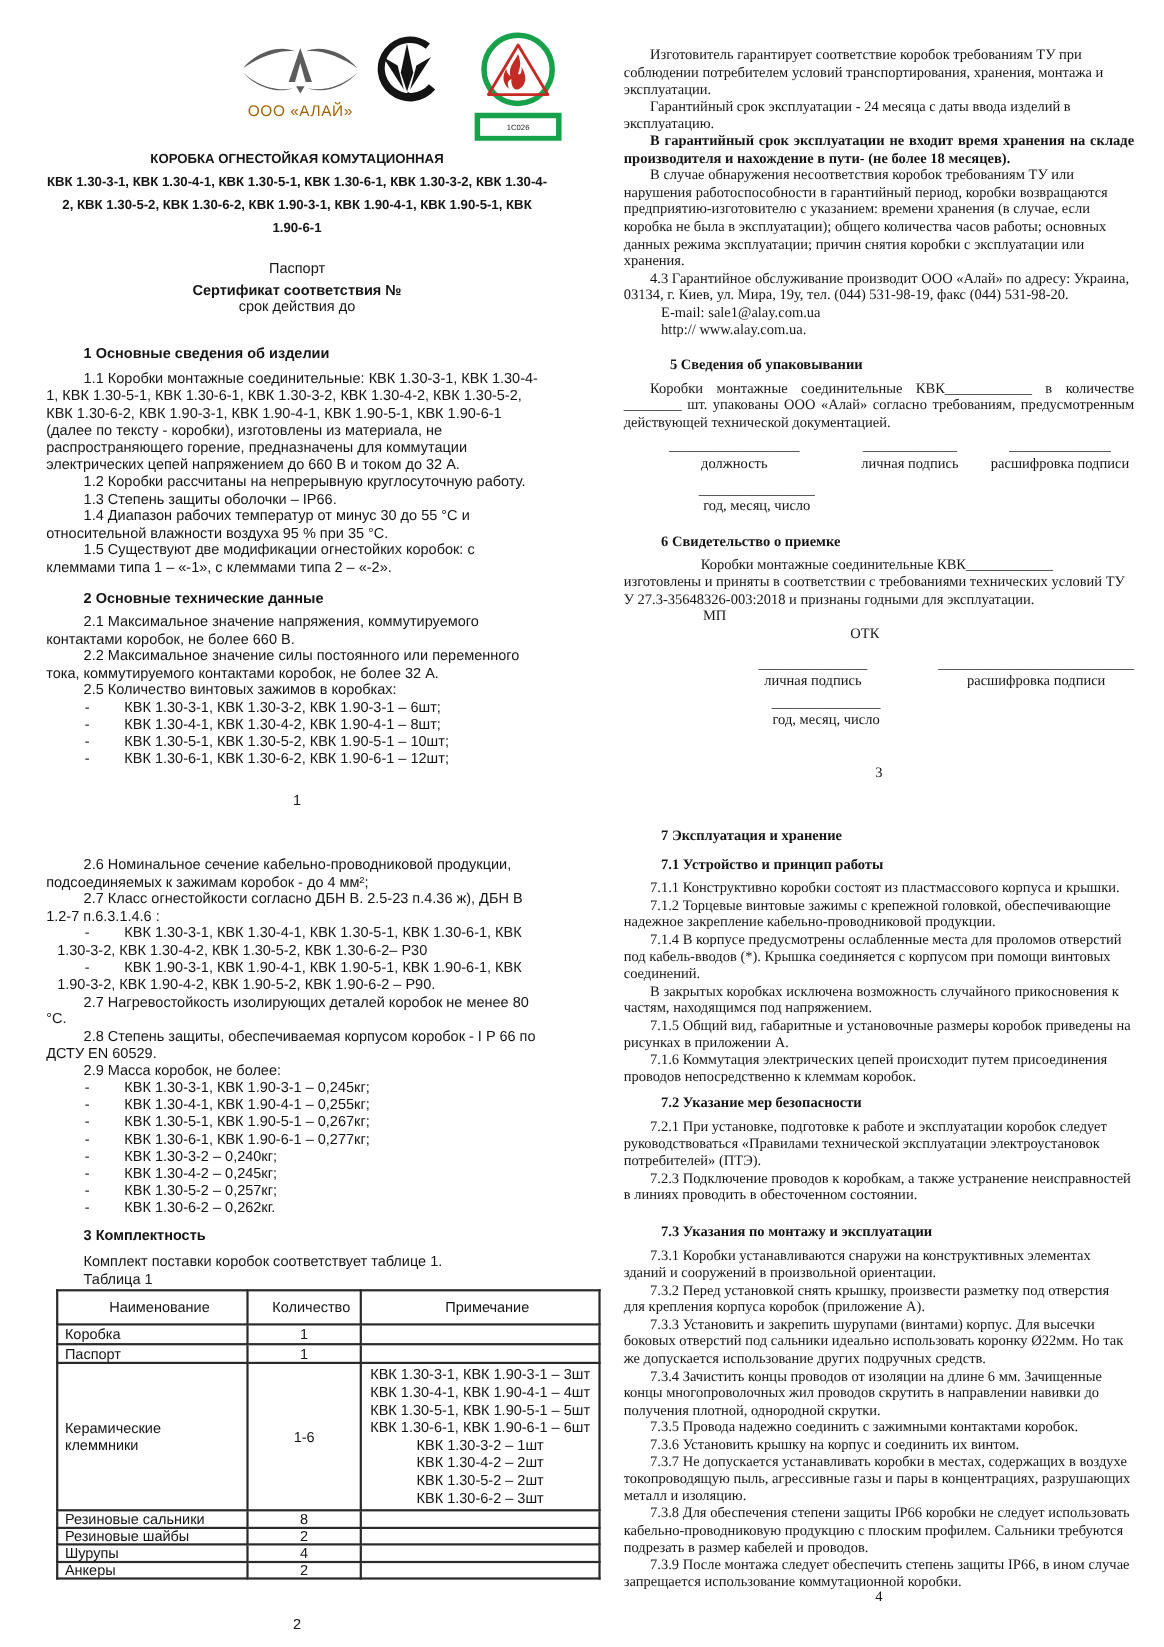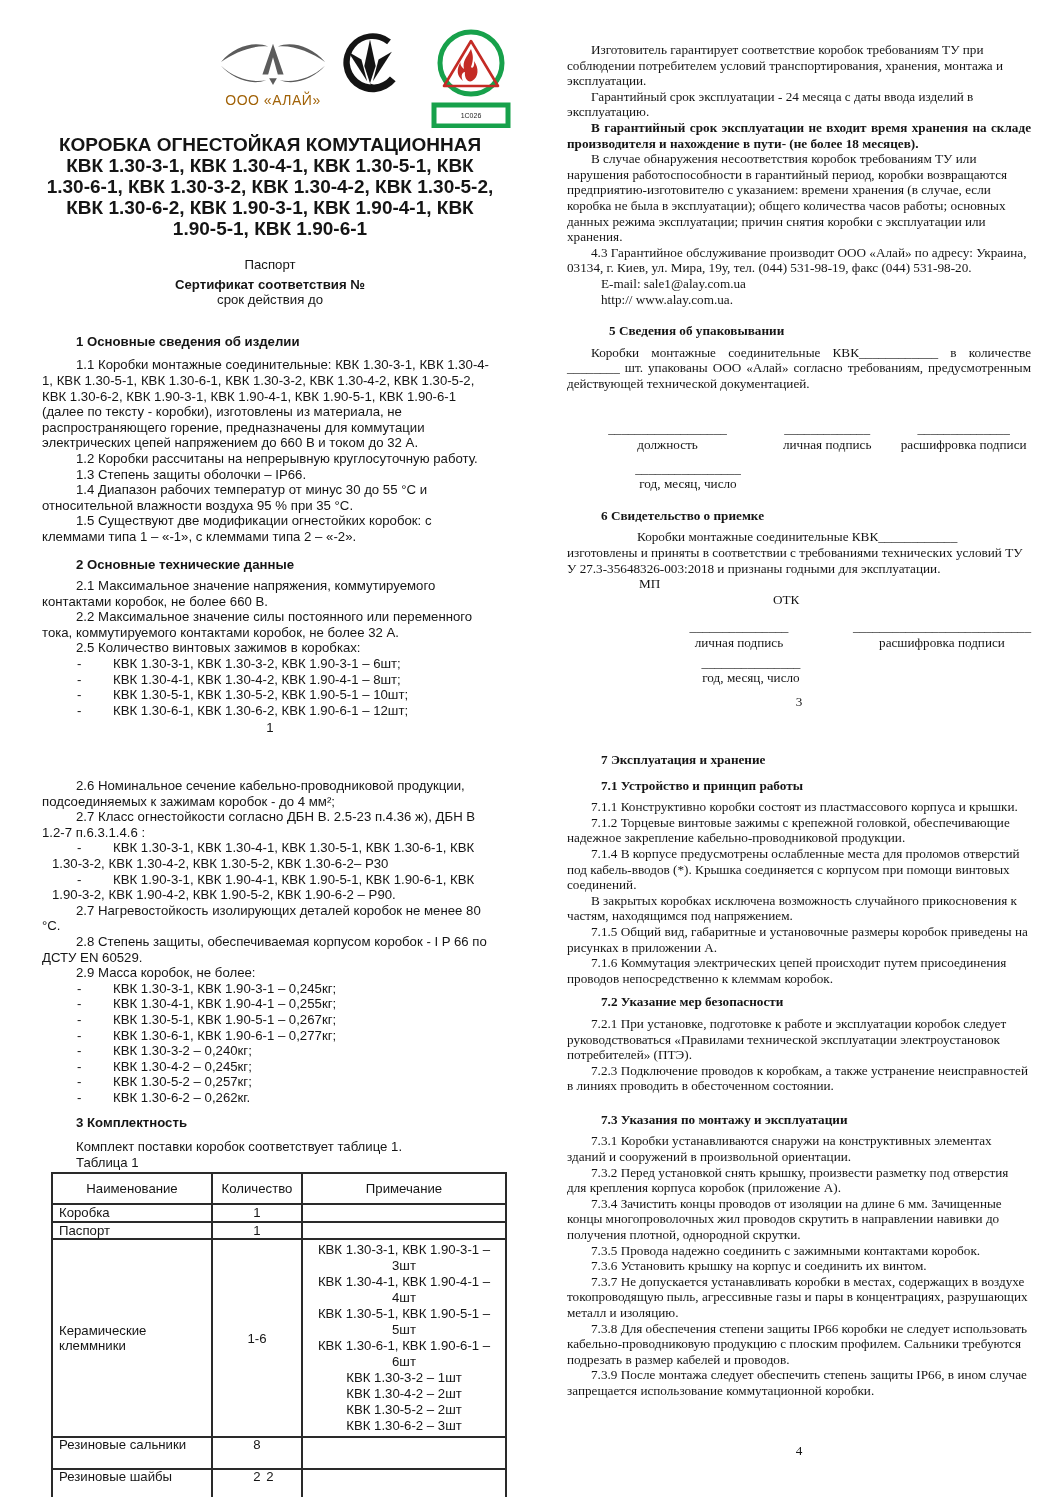--- a/index.html
+++ b/index.html
@@ -15,45 +15,45 @@
   .i{text-indent:34px;}
   .i2{text-indent:24px;}
   .i3{text-indent:70px;}
   .j{text-align:justify;}
   .bld{font-weight:700;}
   .ctr{text-align:center;}
   .h{font-weight:700;text-indent:34px;}
   .pre{white-space:pre-line;}
   .mt4{margin-top:4px;}.mt6{margin-top:6px;}.mt8{margin-top:8px;}
   .mt10{margin-top:10px;}.mt12{margin-top:12px;}
-  .mt16{margin-top:16px;}.mt18{margin-top:18px;}.mt22{margin-top:30px;}
+  .mt16{margin-top:16px;}.mt18{margin-top:18px;}.mt22{margin-top:6px;}
   .mt26{margin-top:26px;}
   .li{padding-left:10px;}
   .li .d{display:inline-block;width:61px;padding-left:25px;box-sizing:border-box;}
   .page-no{position:absolute;bottom:38px;left:0;width:100%;text-align:center;}
   
   .logos{position:relative;height:102px;margin-top:26px;}
   .logo-alay{position:absolute;left:168px;top:10px;width:126px;text-align:center;}
   .logo-alay .lbl{font-size:14px;color:#a16207;letter-spacing:.5px;margin-top:1px;}
   .logo-trident{position:absolute;left:290px;top:2px;}
   .logo-fire{position:absolute;left:384px;top:0;}
   
-  .title{font-weight:700;font-size:19px;line-height:21px;text-align:center;margin-top:6px;}
+  .title{font-weight:700;font-size:12px;line-height:21px;text-align:center;margin-top:6px;}
   
   table.t1{border-collapse:collapse;width:446px;margin-left:9px;margin-top:2px;
            table-layout:fixed;}
   table.t1 th,table.t1 td{border:2px solid #2a2a2a;padding:0 6px;font-weight:400;
            font-size:13.2px;line-height:15.6px;vertical-align:middle;}
-  table.t1 th{text-align:center;height:29px;}
+  table.t1 th{text-align:center;height:29px;padding-left:19px;}
   table.t1 .c-name{width:146px;}
   table.t1 .c-qty{width:76px;text-align:center;}
   table.t1 .c-note{width:190px;text-align:center;}
   table.t1 tr.r{height:16px;}
   table.t1 tr.rc{height:14px;}
-  table.t1 tr.rc td{line-height:13.5px;padding-top:0;padding-bottom:16px;}
+  table.t1 tr.rc td{line-height:13.5px;padding-top:0;padding-bottom:0;}
   table.t1 td.notecell{line-height:16px;padding-top:2px;padding-bottom:2px;}
   
   .sigrow{display:flex;margin-left:34px;}
   .sig{text-align:center;}
   .sig .u{display:block;}
 </style>
 </head>
 <body>
 
 <div class="col col-left">
@@ -270,20 +270,21 @@
     <p class="i2">7.1.4 В корпусе предусмотрены ослабленные места для проломов отверстий под кабель-вводов (*). Крышка соединяется с корпусом при помощи винтовых соединений.</p>
     <p class="i2">В закрытых коробках исключена возможность случайного прикосновения к частям, находящимся под напряжением.</p>
     <p class="i2">7.1.5 Общий вид, габаритные и установочные размеры коробок приведены на рисунках в приложении А.</p>
     <p class="i2">7.1.6 Коммутация электрических цепей происходит путем присоединения проводов непосредственно к клеммам коробок.</p>
     <p class="h mt8">7.2 Указание мер безопасности</p>
     <p class="i2 mt6">7.2.1 При установке, подготовке к работе и эксплуатации коробок следует руководствоваться «Правилами технической эксплуатации электроустановок потребителей» (ПТЭ).</p>
     <p class="i2">7.2.3 Подключение проводов к коробкам, а также устранение неисправностей в линиях проводить в обесточенном состоянии.</p>
     <p class="h mt18">7.3 Указания по монтажу и эксплуатации</p>
     <p class="i2 mt6">7.3.1 Коробки устанавливаются снаружи на конструктивных элементах зданий и сооружений в произвольной ориентации.</p>
     <p class="i2">7.3.2 Перед установкой снять крышку, произвести разметку под отверстия для крепления корпуса коробок (приложение А).</p>
+    <p class="i2">7.3.3 Установить и закрепить шурупами (винтами) корпус. Для высечки боковых отверстий под сальники идеально использовать коронку Ø22мм. Но так же допускается использование других подручных средств.</p>
     <p class="i2">7.3.4 Зачистить концы проводов от изоляции на длине 6 мм. Зачищенные концы многопроволочных жил проводов скрутить в направлении навивки до получения плотной, однородной скрутки.</p>
     <p class="i2">7.3.5 Провода надежно соединить с зажимными контактами коробок.</p>
     <p class="i2">7.3.6 Установить крышку на корпус и соединить их винтом.</p>
     <p class="i2">7.3.7 Не допускается устанавливать коробки в местах, содержащих в воздухе токопроводящую пыль, агрессивные газы и пары в концентрациях, разрушающих металл и изоляцию.</p>
     <p class="i2">7.3.8 Для обеспечения степени защиты IP66 коробки не следует использовать кабельно-проводниковую продукцию с плоским профилем. Сальники требуются подрезать в размер кабелей и проводов.</p>
     <p class="i2">7.3.9 После монтажа следует обеспечить степень защиты IP66, в ином случае запрещается использование коммутационной коробки.</p>
 
     <div class="page-no">4</div>
   </section>
 </div>

